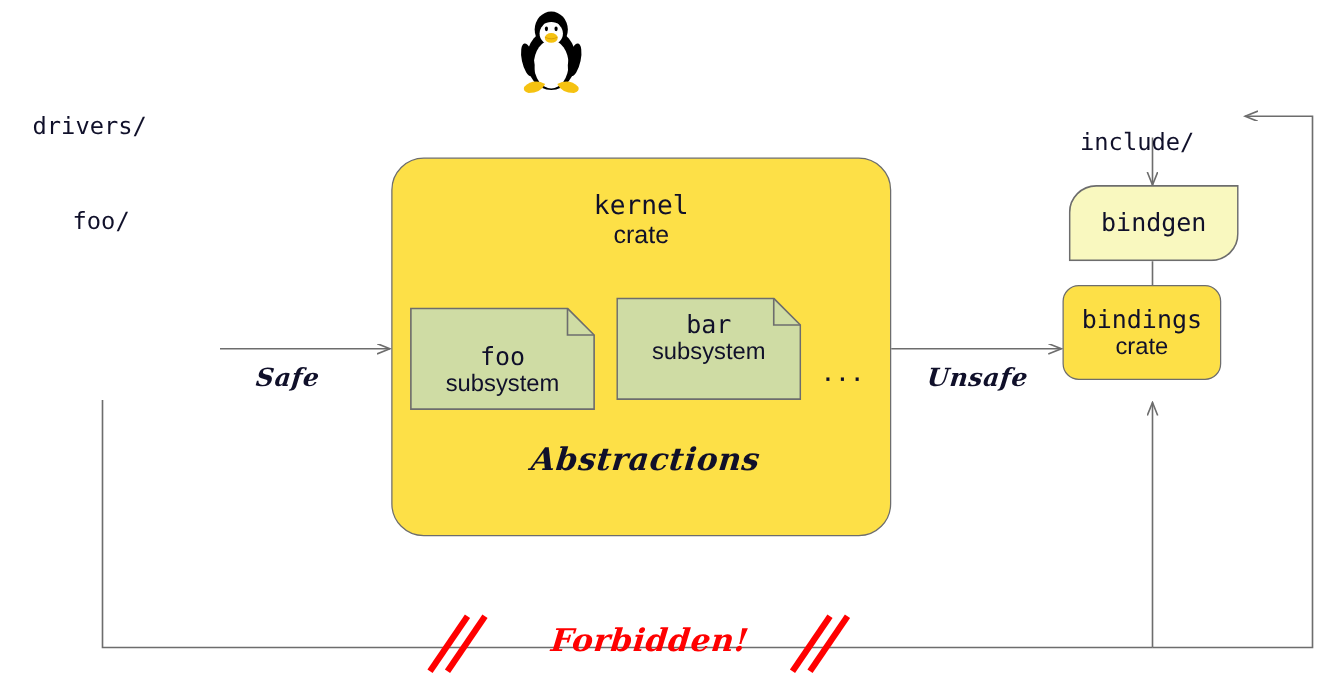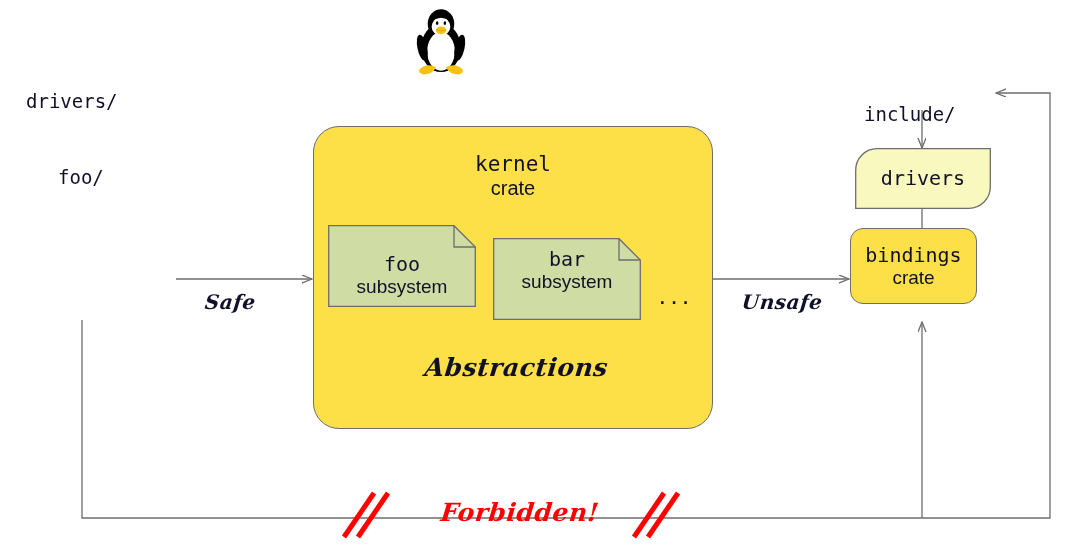--- a/index.html
+++ b/index.html
@@ -206,21 +206,21 @@
   <div class="abs mono path-label" style="left:58px; top:166px;">foo/</div>
 
   <div class="abs mono path-label" style="left:864px; top:74px;margin-top:29px;">include/</div>
 
 
   <div class="abs box box-pink rounded-lg" id="kernel-crate" style="left:313px; top:126px; width:400px; height:303px;">
     <div class="mono l1">kernel</div>
     <div class="sans l2">crate</div>
   </div>
 
-  <div class="note" style="left:328px; top:225px; width:148px; height:100px;">
+  <div class="note" style="left:328px; top:246px; width:148px; height:100px;">
     <svg width="148" height="82" viewBox="0 0 148 82" style="display:block;">
       <path d="M0.7,0.7 L126,0.7 L147.3,22 L147.3,81.3 L0.7,81.3 Z" fill="#cfdca4" stroke="#6d6d6d" stroke-width="1.3"></path>
       <path d="M126,0.7 L126,22 L147.3,22" fill="none" stroke="#6d6d6d" stroke-width="1.3"></path>
     </svg>
     <div class="note-text">
       <div class="mono l1">foo</div>
       <div class="sans l2">subsystem</div>
     </div>
   </div>
 
@@ -237,21 +237,21 @@
 
   <div class="abs ellipsis" style="left:658px; top:286px;">···</div>
 
   <div class="abs hand abstractions" style="left:425px; top:353px;">Abstractions</div>
 
   <div class="note" style="left:855px; top:148px; width:136px; height:61px;">
     <svg width="136" height="61" viewBox="0 0 136 61" style="display:block;">
       <path d="M0.7,22 A21.3,21.3 0 0 1 22,0.7 L135.3,0.7 L135.3,39 A21.3,21.3 0 0 1 114,60.3 L0.7,60.3 Z" fill="#f9f8bf" stroke="#6d6d6d" stroke-width="1.3"></path>
     </svg>
     <div class="note-text">
-      <div class="mono l1">drivers</div>
+      <div class="mono l1">bindgen</div>
     </div>
   </div>
 
   <div class="abs box box-pink rounded-md" style="left:850px; top:228px; width:127px; height:76px;">
     <div class="mono l1">bindings</div>
     <div class="sans l2">crate</div>
   </div>
 
   <div class="abs hand edge-label" style="left:205px; top:290px;">Safe</div>
 

